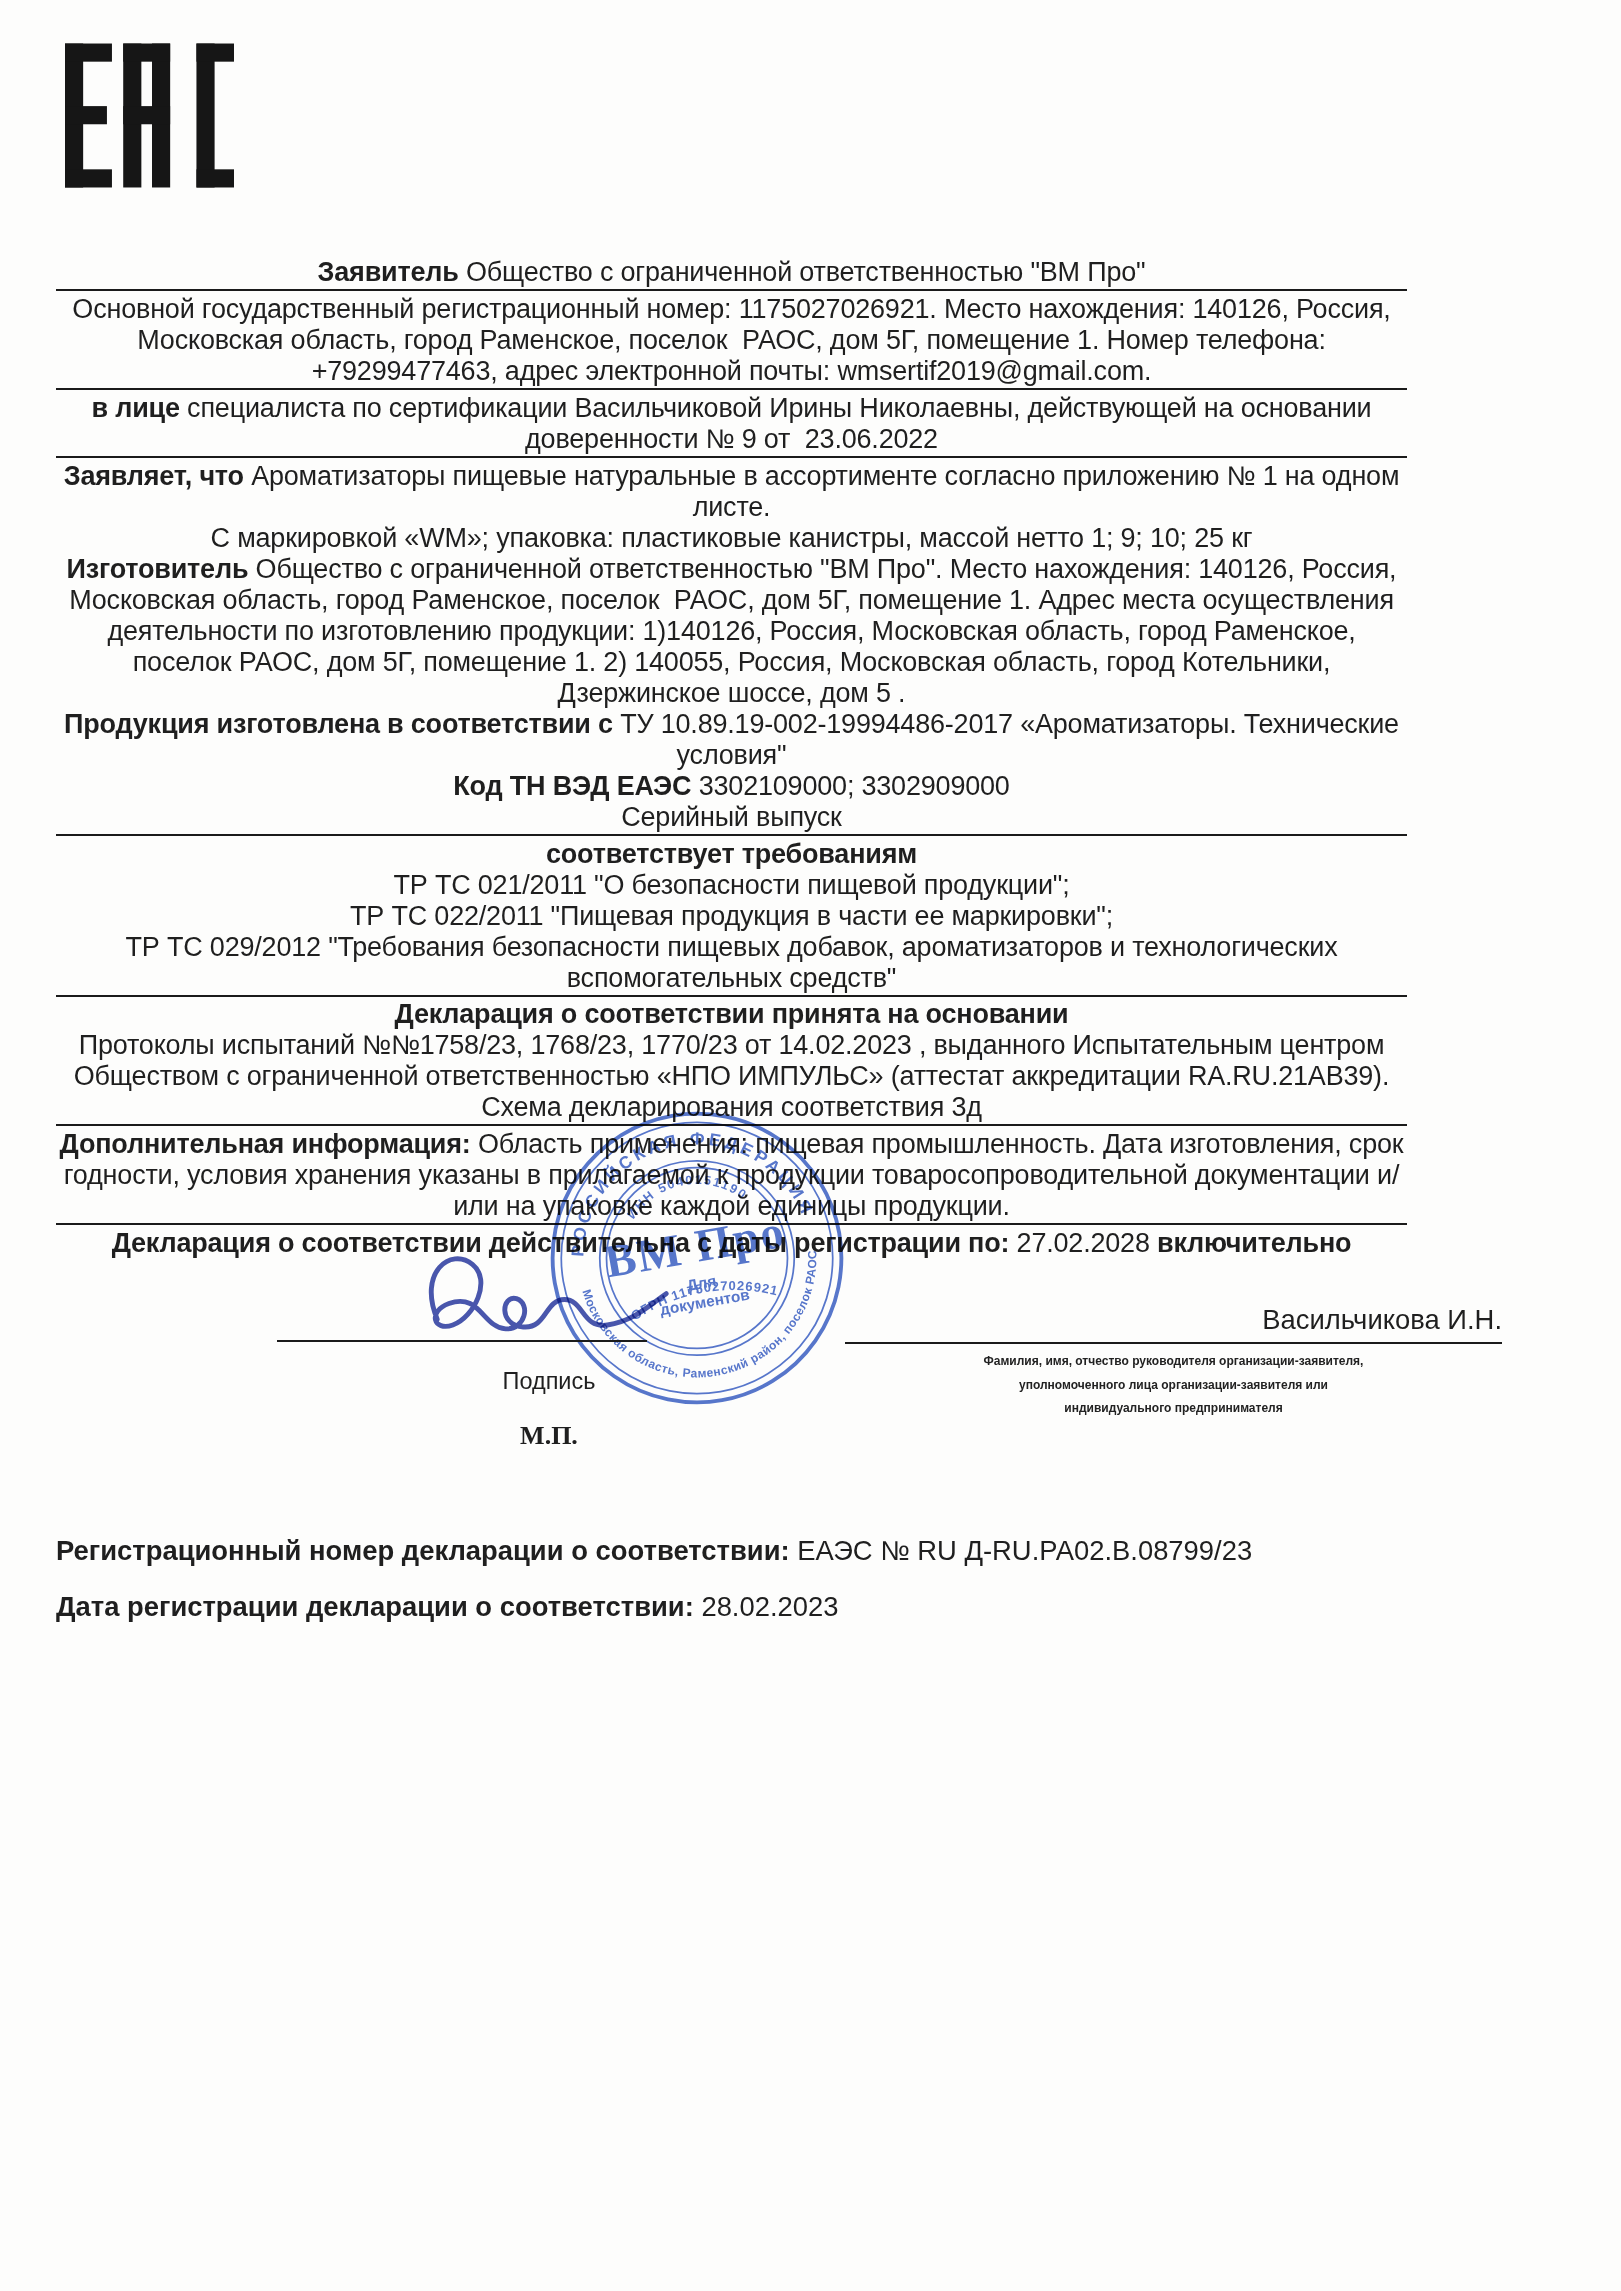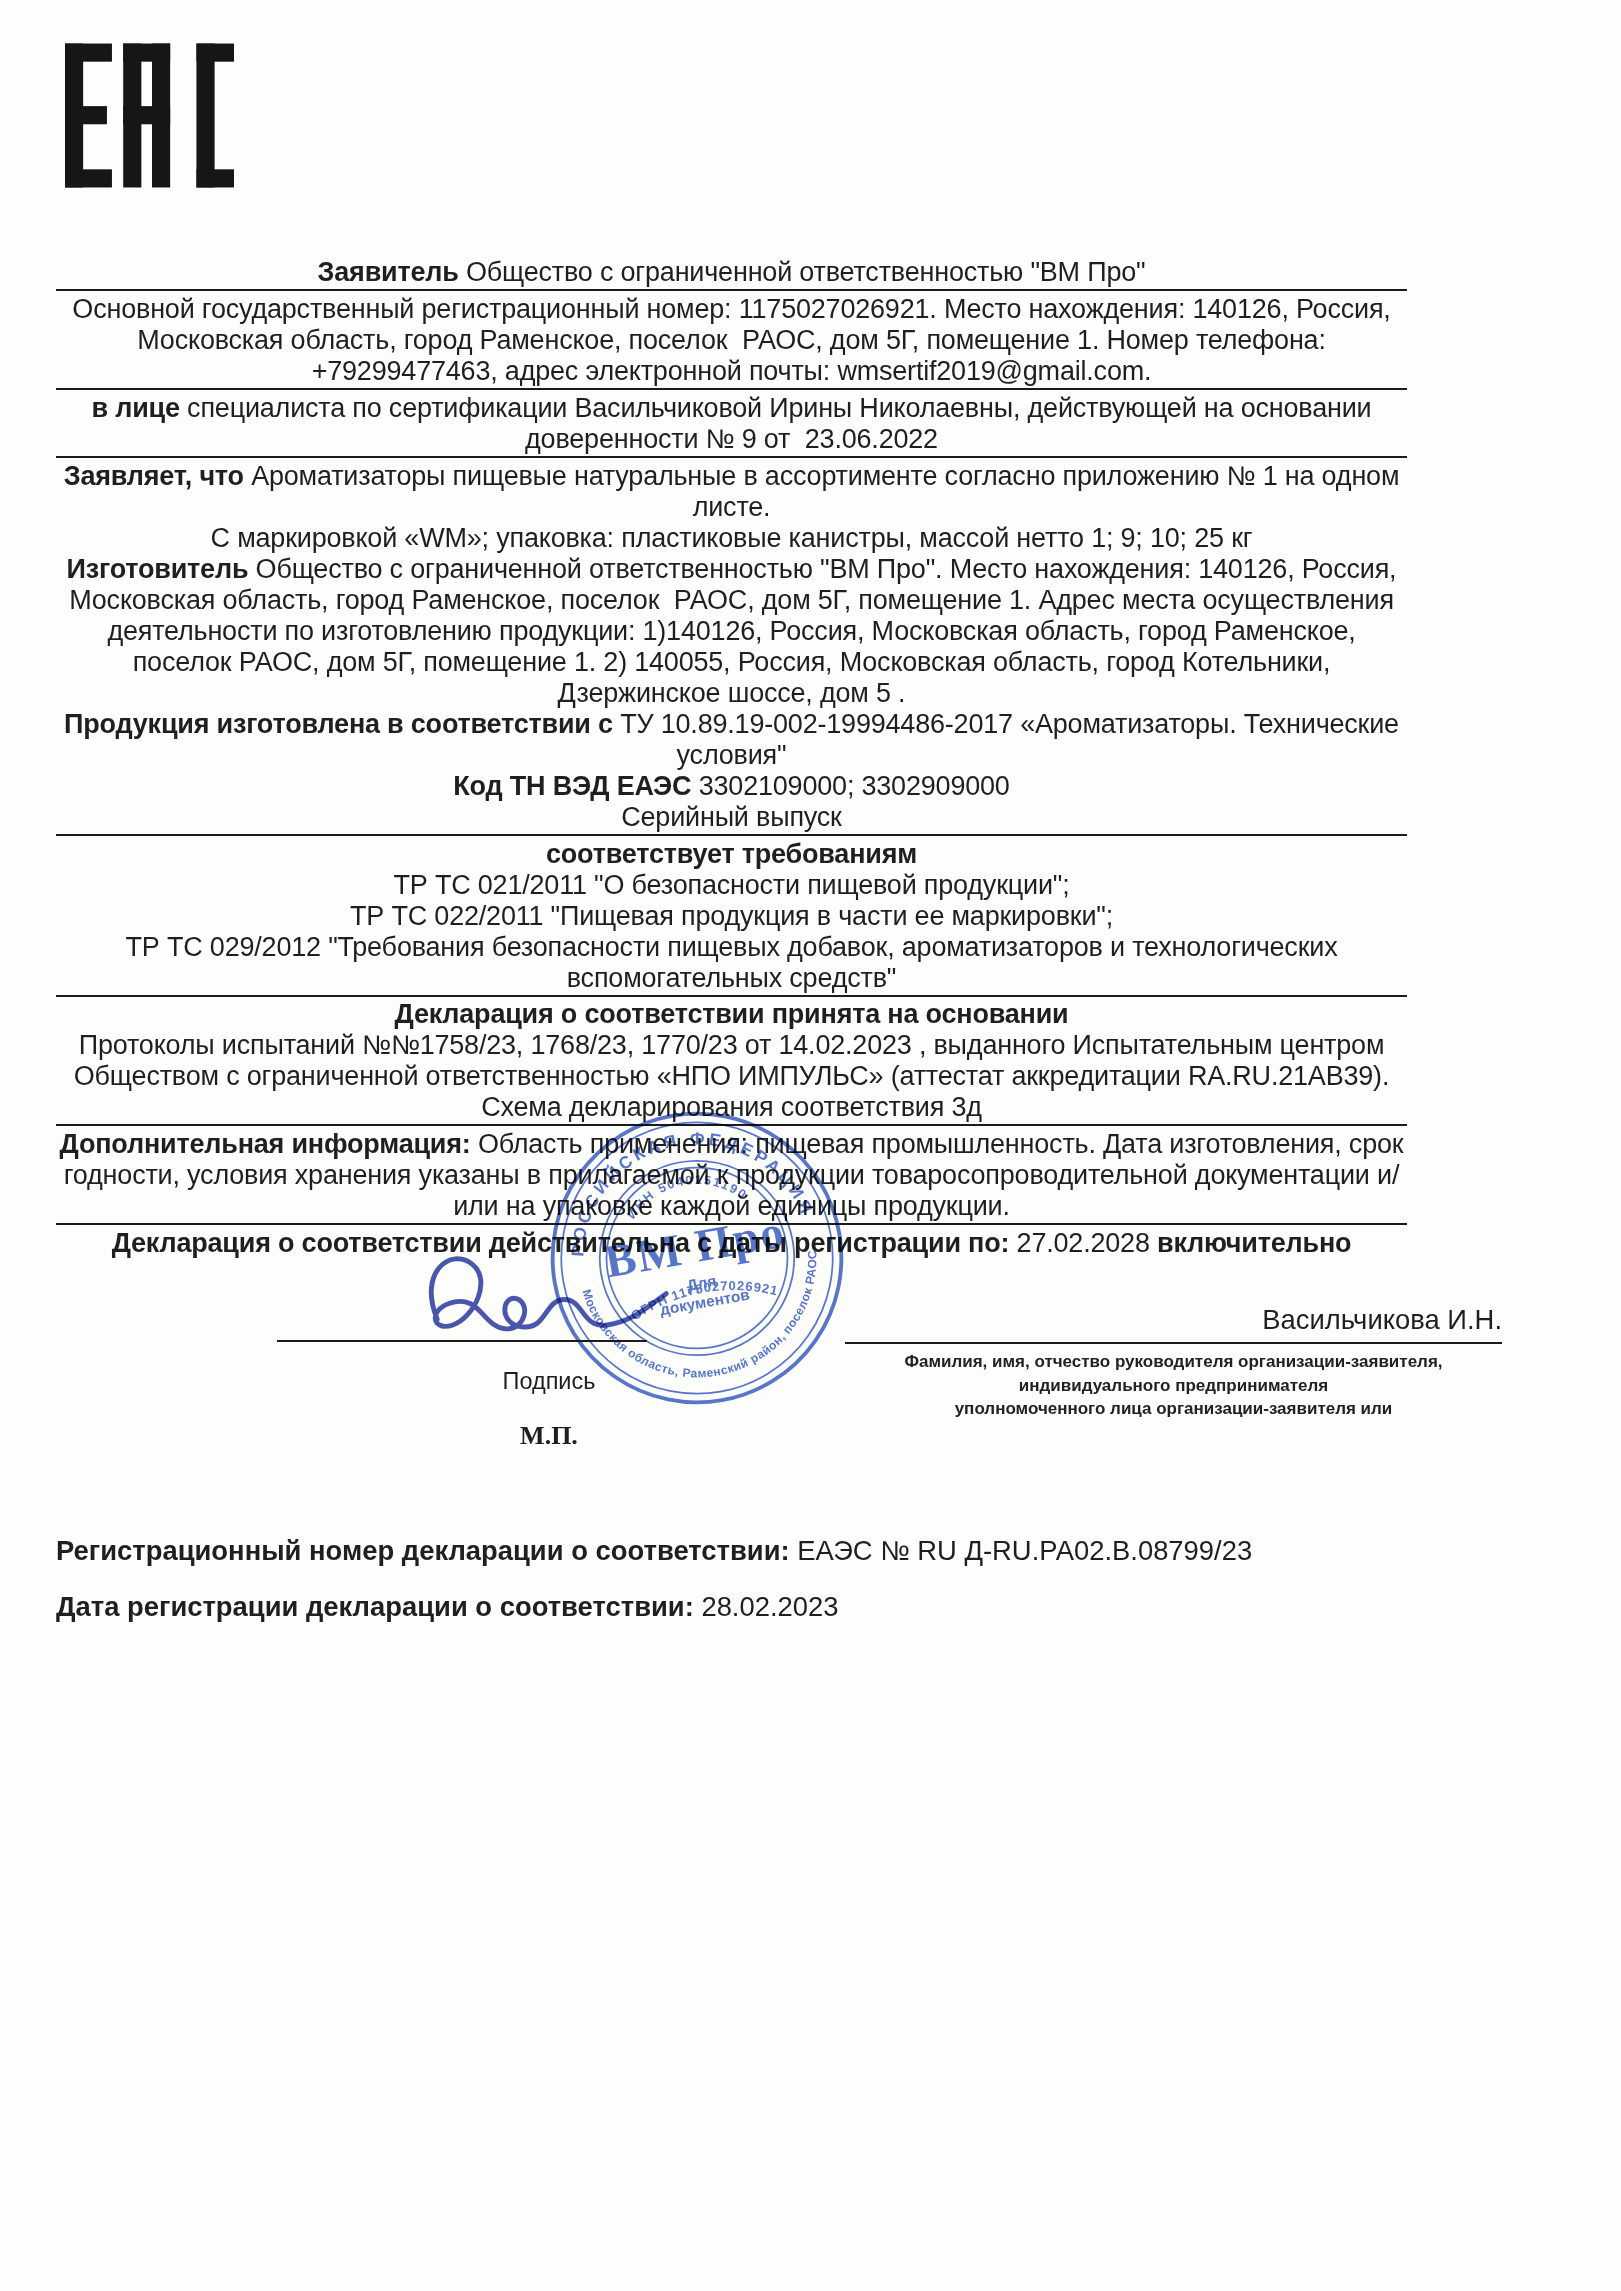--- a/index.html
+++ b/index.html
@@ -30,21 +30,21 @@
   .para.u{border-bottom:2.9px solid #1b1b1b;padding-bottom:1px;margin-bottom:2.9px;}
   .b{font-weight:bold;}
   
   .sig-line-left{position:absolute;left:277px;top:1340px;width:370px;border-top:2.9px solid #1b1b1b;}
   .sig-caption{position:absolute;left:451px;top:1368px;width:196px;text-align:center;font-size:23.5px;}
   .mp{position:absolute;left:451px;top:1421px;width:196px;text-align:center;
       font-family:"Liberation Serif","DejaVu Serif",serif;font-weight:bold;font-size:26px;}
   .sig-name{position:absolute;left:845px;top:1304px;width:657px;text-align:right;font-size:27.4px;}
   .sig-line-right{position:absolute;left:845px;top:1342px;width:657px;border-top:2.9px solid #1b1b1b;}
   .sig-note{position:absolute;left:845px;top:1350px;width:657px;text-align:center;
-      font-size:17px;line-height:23.5px;font-weight:bold;color:#222;}
+      font-size:12px;line-height:23.5px;font-weight:bold;color:#222;}
   
   .stamp{position:absolute;left:543px;top:1104px;width:308px;height:308px;
       opacity:0.85;mix-blend-mode:multiply;filter:blur(0.3px);}
   .signature-ink{position:absolute;left:390px;top:1233px;width:294px;height:137px;
       mix-blend-mode:multiply;}
   
   .footer-line{position:absolute;left:56px;width:1470px;font-size:27.4px;margin-top:40px;}
   .footer-line.reg{top:1495px;}
   .footer-line.date{top:1551px;}
 </style>
@@ -116,22 +116,22 @@
   </svg>
 
   <div class="sig-line-left"></div>
   <div class="sig-caption">Подпись</div>
   <div class="mp">М.П.</div>
 
   <div class="sig-name">Васильчикова И.Н.</div>
   <div class="sig-line-right"></div>
   <div class="sig-note">
     <div>Фамилия, имя, отчество руководителя организации-заявителя,</div>
+    <div>уполномоченного лица организации-заявителя или</div>
     <div>индивидуального предпринимателя</div>
-    <div>уполномоченного лица организации-заявителя или</div>
   </div>
 
   <div class="footer-line reg">
     <span class="b">Регистрационный номер декларации о соответствии:</span><span> ЕАЭС № RU Д-RU.РА02.В.08799/23</span>
   </div>
   <div class="footer-line date">
     <span class="b">Дата регистрации декларации о соответствии:</span><span> 28.02.2023</span>
   </div>
 
 </div>

